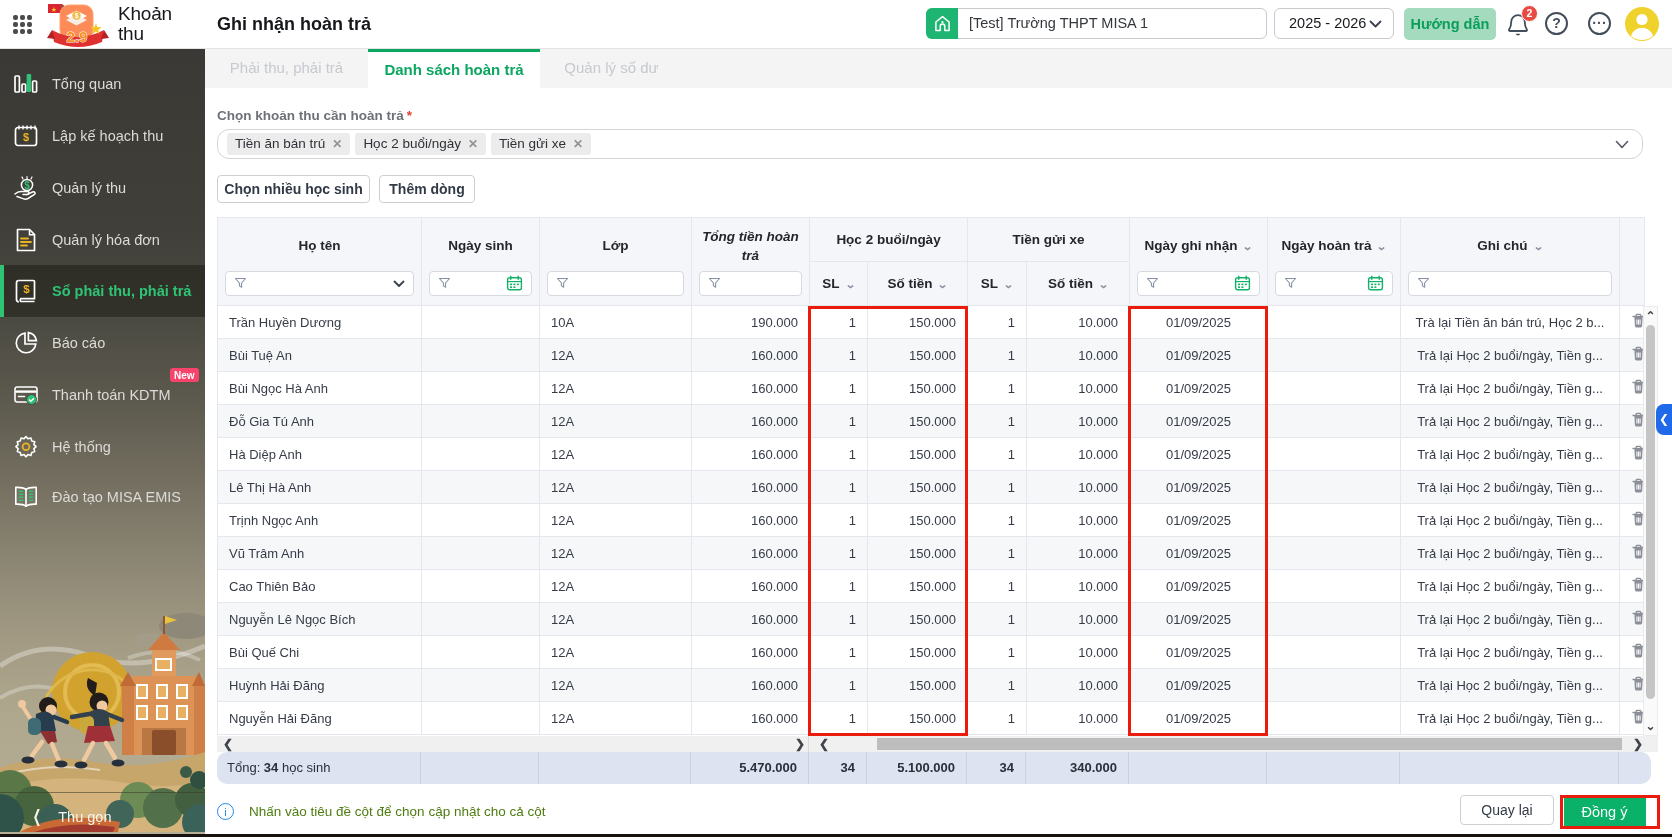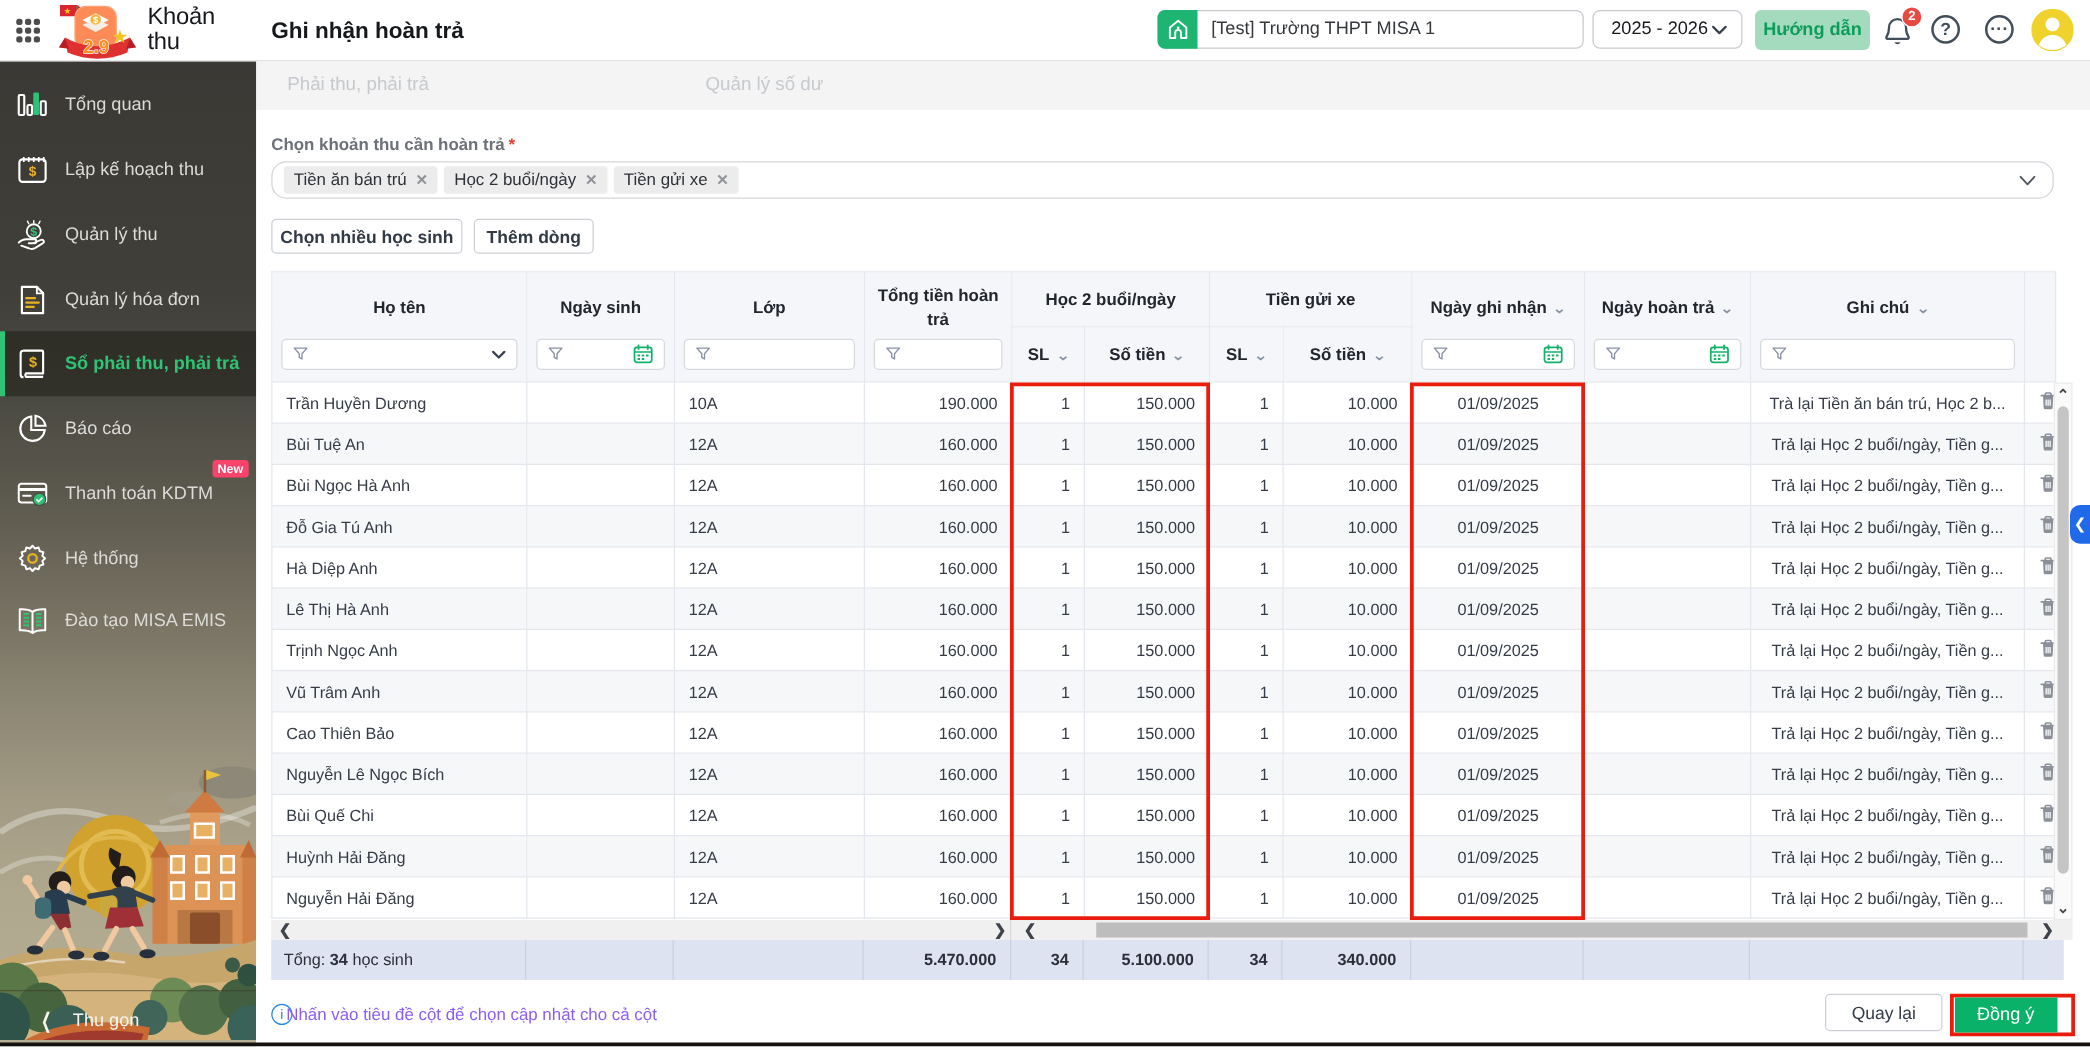--- a/index.html
+++ b/index.html
@@ -62,25 +62,25 @@
 .subh {font-size:13.5px;}
 
 #vscroll {position:absolute;left:1438px;top:218px;width:15px;height:430px;background:#fafafa;border:1px solid #ebebeb;}
 #vthumb {position:absolute;left:2px;top:18px;width:9px;height:374px;background:#c5c5c5;border-radius:5px;}
 .varr {position:absolute;left:0;width:13px;text-align:center;font-size:12px;color:#42474f;font-weight:bold;}
 #hscroll {position:absolute;left:12px;top:648px;width:1441px;height:16px;background:#f0f0f0;}
 #hsplit {position:absolute;left:591px;top:0;width:1px;height:16px;background:#d9d9d9;}
 .harr {position:absolute;top:0;height:16px;line-height:16px;font-size:12px;color:#3f444c;font-weight:bold;}
 #hthumb {position:absolute;left:660px;top:2px;width:745px;height:12px;background:#bdbdbd;}
 
-#totrow {position:absolute;left:12px;top:664px;width:1434px;height:32px;background:#dde3f1;font-size:13px;color:#2a2f39;}
+#totrow {position:absolute;left:12px;top:664px;width:1434px;height:32px;background:#dde3f1;font-size:13px;color:#2a2f39;border-radius:10px;}
 .totcell {position:absolute;top:0;height:32px;line-height:32px;border-right:1px solid #c9d1e3;}
 
 #foot {position:absolute;left:0px;top:696px;width:1467px;height:140px;background:#fff;}
-#infotext {position:absolute;left:24px;top:20px;font-size:13.5px;color:#8b5cf6;}
+#infotext {position:absolute;left:44px;top:20px;font-size:13.5px;color:#4d7c0f;}
 #infoi {position:absolute;left:12px;top:19px;width:17px;height:17px;border:1.5px solid #2188e9;border-radius:50%;color:#2188e9;font-size:11px;text-align:center;line-height:17px;font-style:normal;}
 #btnback {position:absolute;left:1255px;top:11px;width:94px;height:30px;border:1px solid #ccd0d5;border-radius:4px;background:#fff;font-size:14px;color:#323a46;text-align:center;line-height:28px;}
 #btnok {position:absolute;left:1358.5px;top:14.2px;width:82px;height:28px;background:#0ab168;color:#fff;font-size:14.5px;text-align:center;line-height:28px;}
 #okred {position:absolute;left:1355.3px;top:11px;width:100px;height:34px;border:3.2px solid #ea1c0e;}
 .redbox {position:absolute;border:3px solid #ea1c0e;z-index:4;}
 #bluetab {position:absolute;left:1656px;top:404px;width:16px;height:31px;background:#2069e8;border-radius:8px 0 0 8px;color:#fff;font-size:12px;text-align:center;line-height:31px;z-index:6;}
 #blackbar {position:absolute;left:0;top:833.5px;width:1672px;height:3.5px;background:#15110f;z-index:9;}
 #whitebar {position:absolute;left:0;top:837px;width:1672px;height:3px;background:#fdfdfd;z-index:8;}
 </style></head>
 <body>
@@ -349,20 +349,21 @@
 <path d="M89 114 l-17 3" stroke="#33414d" stroke-width="4.5" stroke-linecap="round"></path>
 </g>
 </svg>
 <div id="collapse">
         <span class="chv">❮</span>
         <span class="txt">Thu gọn</span>
       </div>
 </div>
 <div id="tabstrip">
   <div class="tab" style="left:0px;width:163px;">Phải thu, phải trả</div>
+  <div class="tab" id="tab2" style="left:163px;width:172px;">Danh sách hoàn trả</div>
   <div class="tab" style="left:335px;width:143px;">Quản lý số dư</div>
 </div>
 <div id="content">
   <div id="lbl">Chọn khoản thu cần hoàn trả<b>*</b></div>
   <div id="selbox">
     <span class="chip">Tiền ăn bán trú<span>✕</span></span>
     <span class="chip">Học 2 buổi/ngày<span>✕</span></span>
     <span class="chip">Tiền gửi xe<span>✕</span></span>
     <svg width="14" height="10" viewBox="0 0 14 10" style="position:absolute;right:13px;top:10px">
           <path d="M1.5 1.5l5.5 6 5.5-6" fill="none" stroke="#555b64" stroke-width="1.6" stroke-linecap="round" stroke-linejoin="round"></path>
@@ -425,21 +426,21 @@
             </th>
       <th rowspan="2">
               <span class="hlab">Lớp</span>
               <div class="fin">
                 <svg width="13" height="13" viewBox="0 0 13 13" style="flex:0 0 auto">
                   <path d="M1.5 1.5h10L7.6 6v4.2L5.4 8.9V6L1.5 1.5z" fill="none" stroke="#8792a3" stroke-width="1.1" stroke-linejoin="round"></path>
                 </svg>
               </div>
             </th>
       <th rowspan="2">
-              <span class="hlab" style="line-height:19px;padding-top:9px;height:47px;">Tổng tiền hoàn<br>trả</span>
+              <span class="hlab" style="line-height:19px;padding-top:9px;height:47px;font-style:italic;">Tổng tiền hoàn<br>trả</span>
               <div class="fin">
                 <svg width="13" height="13" viewBox="0 0 13 13" style="flex:0 0 auto">
                   <path d="M1.5 1.5h10L7.6 6v4.2L5.4 8.9V6L1.5 1.5z" fill="none" stroke="#8792a3" stroke-width="1.1" stroke-linejoin="round"></path>
                 </svg>
               </div>
             </th>
       <th colspan="2">Học 2 buổi/ngày</th>
       <th colspan="2">Tiền gửi xe</th>
       <th rowspan="2">
               <span class="hlab">Ngày ghi nhận<span class="sort">⌄</span></span>

